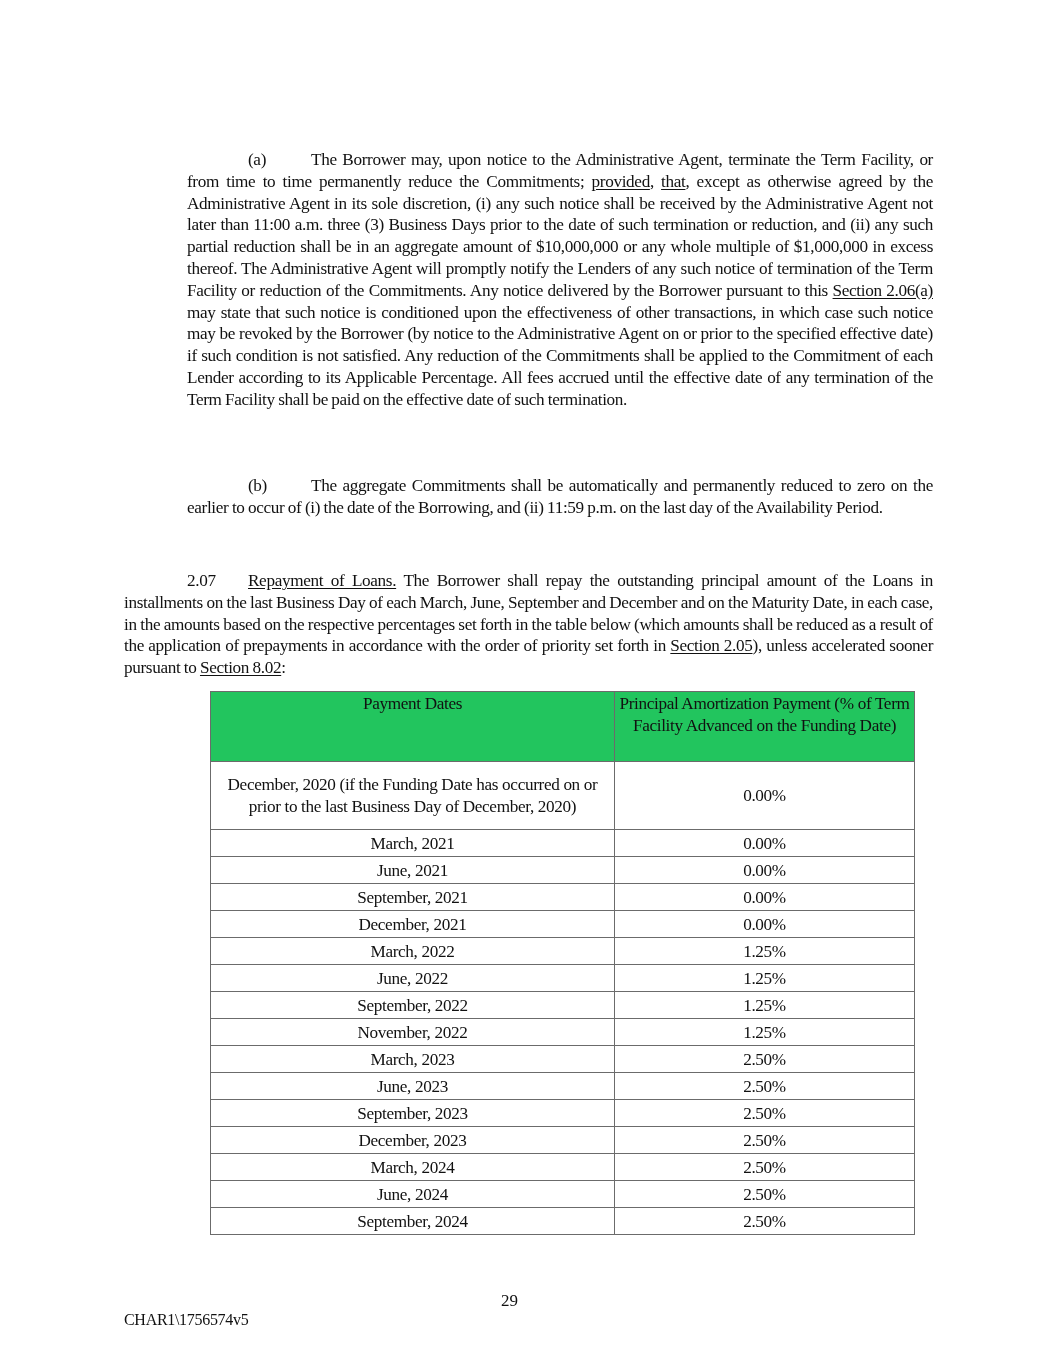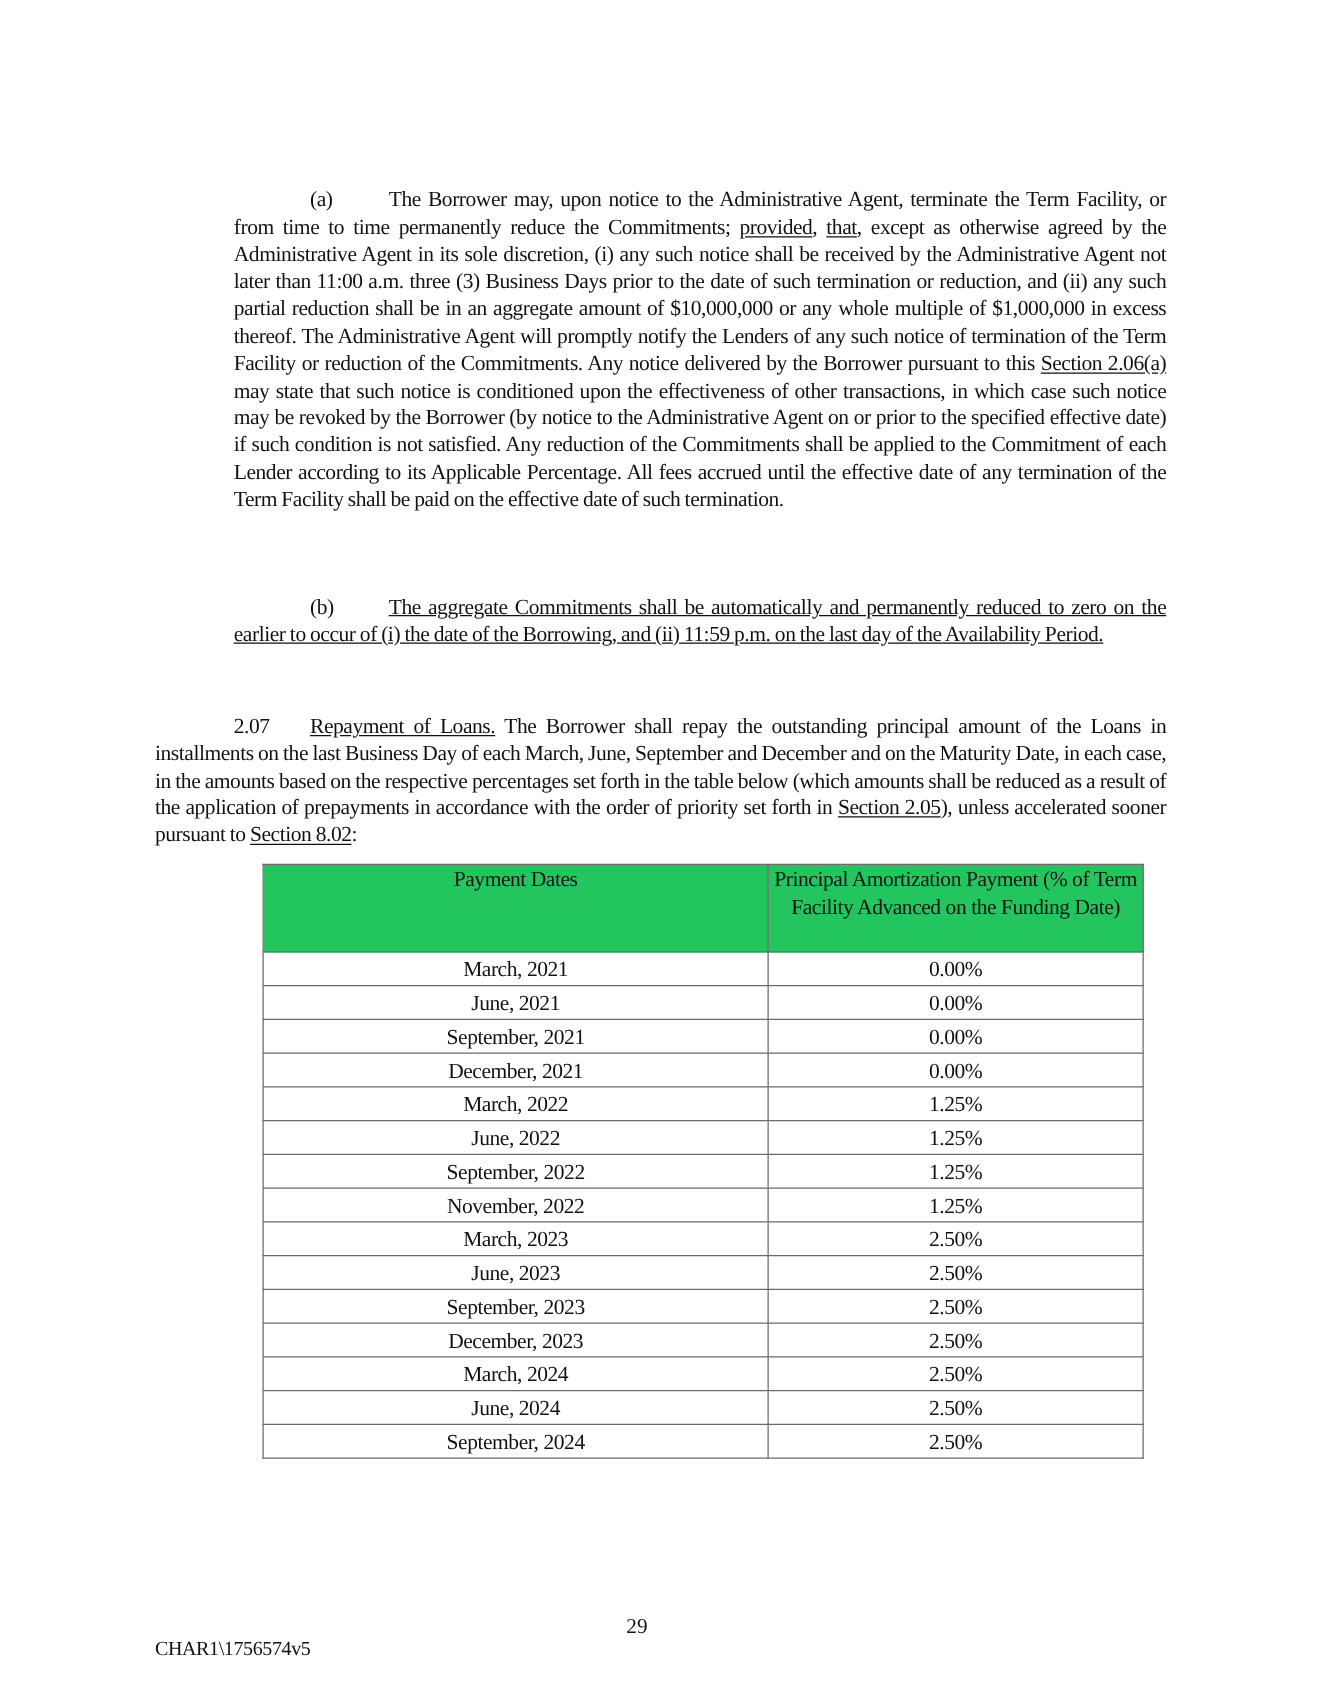--- a/index.html
+++ b/index.html
@@ -2,21 +2,21 @@
 <html><head>
 <meta charset="utf-8">
 <style>
   html, body { margin: 0; padding: 0; background: #ffffff; }
   body { width: 1055px; height: 1365px; position: relative; overflow: hidden;
          font-family: "Liberation Serif", "DejaVu Serif", serif; color: #111; }
   .page { position: absolute; left: 0; top: 0; width: 1055px; height: 1365px; margin-top: 24px; }
   .para { position: absolute; font-size: 17.2px; line-height: 21.8px; text-align: justify;
           letter-spacing: -0.35px; word-spacing: -0.5px; }
   .para-a { left: 187px; top: 125px; width: 746px; }
-  .para-b { left: 187px; top: 451px; width: 746px; text-decoration: underline; }
+  .para-b { left: 187px; top: 451px; width: 746px; }
   .para-207 { left: 124px; top: 546px; width: 809px; }
   .indent-label { display: inline-block; }
   .u { text-decoration: underline; text-underline-offset: 2px; }
   table.amort { position: absolute; left: 210px; top: 667px; width: 705px;
                 border-collapse: collapse; font-size: 17.2px; letter-spacing: -0.35px; }
   table.amort th, table.amort td { border: 1px solid #6b6b6b; text-align: center;
                 vertical-align: top; font-weight: normal; padding: 0 4px; line-height: 21.8px; }
   table.amort th { background: #22c55e; height: 68px; padding-top: 1px; }
   table.amort th.col1 { width: 395px; }
   table.amort td { height: 25px; padding-top: 1px; padding-bottom: 0; vertical-align: middle; }
@@ -43,20 +43,24 @@
   </p>
 
   <table class="amort">
     <thead>
       <tr>
         <th class="col1">Payment Dates</th>
         <th>Principal Amortization Payment (% of Term Facility Advanced on the Funding Date)</th>
       </tr>
     </thead>
     <tbody>
+      <tr class="tall">
+          <td>December, 2020 (if the Funding Date has occurred on or prior to the last Business Day of December, 2020)</td>
+          <td>0.00%</td>
+        </tr>
       <tr>
           <td>March, 2021</td>
           <td>0.00%</td>
         </tr>
       <tr>
           <td>June, 2021</td>
           <td>0.00%</td>
         </tr>
       <tr>
           <td>September, 2021</td>

